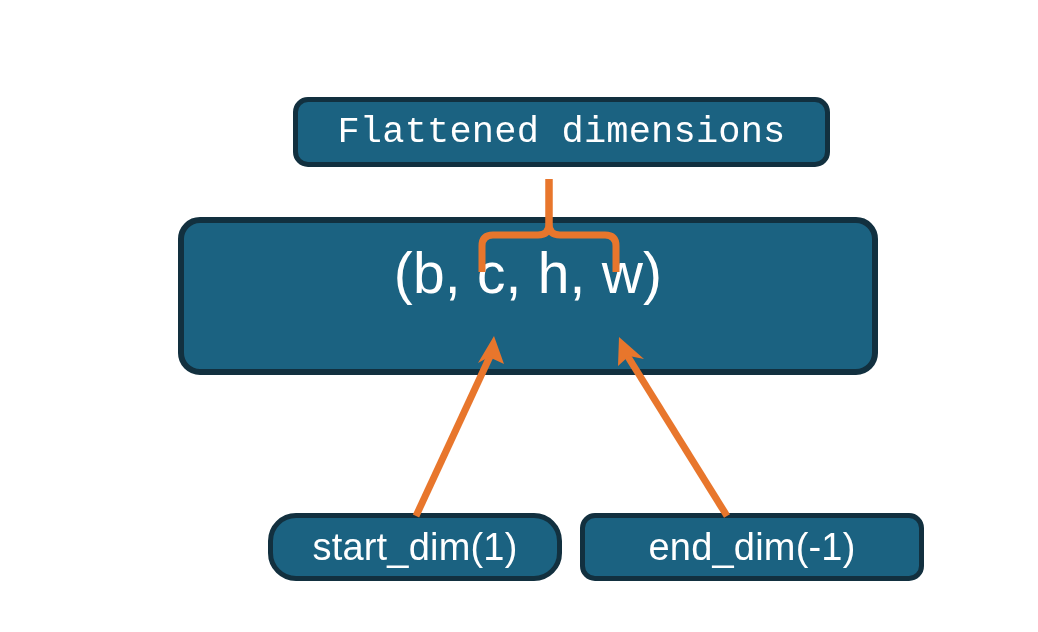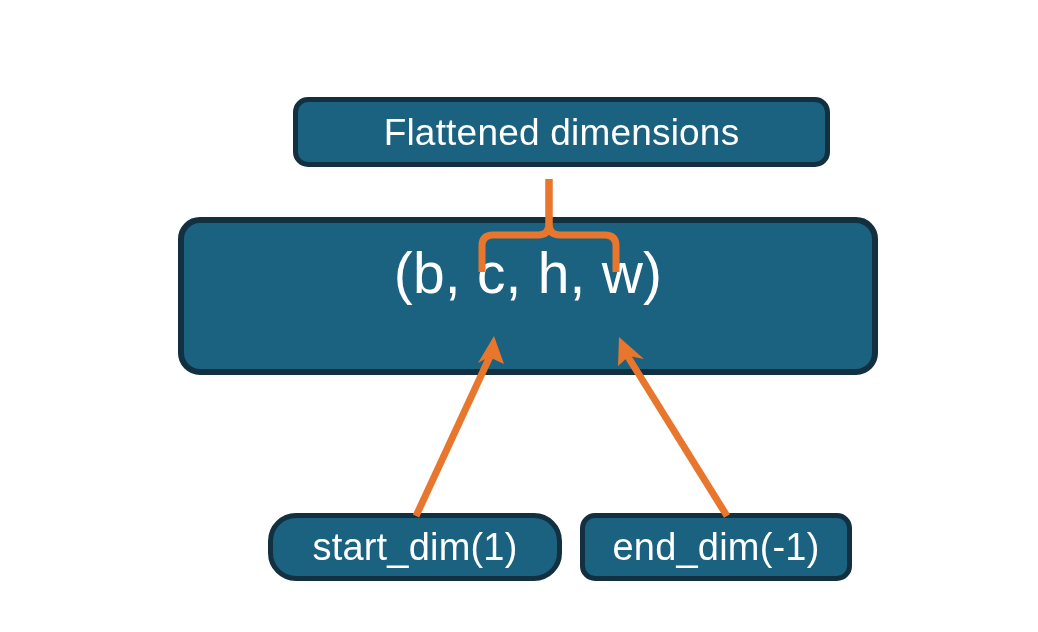--- a/index.html
+++ b/index.html
@@ -38,21 +38,21 @@
     letter-spacing: 0.2px;
     line-height: 1;
   }
   #node-flattened {
     left: 293px;
     top: 97px;
     width: 537px;
     height: 70px;
     border-radius: 15px;
   }
-  #node-flattened .node-label { font-size: 37px; }
+  #node-flattened .node-label { font-size: 37px; font-family: Liberation Mono, monospace; }
 
   #node-shape {
     left: 178px;
     top: 217px;
     width: 700px;
     height: 158px;
     border-radius: 22px;
     border-width: 6px;
     align-items: flex-start;
   }
@@ -66,21 +66,21 @@
     top: 513px;
     width: 294px;
     height: 68px;
     border-radius: 28px;
   }
   #node-start-dim .node-label { font-size: 38px; }
 
   #node-end-dim {
     left: 580px;
     top: 513px;
-    width: 272px;
+    width: 344px;
     height: 68px;
     border-radius: 15px;
     text-align: center;
   }
   #node-end-dim .node-label { font-size: 38px; }
 
   #connectors {
     position: absolute;
     left: 0;
     top: 0;

